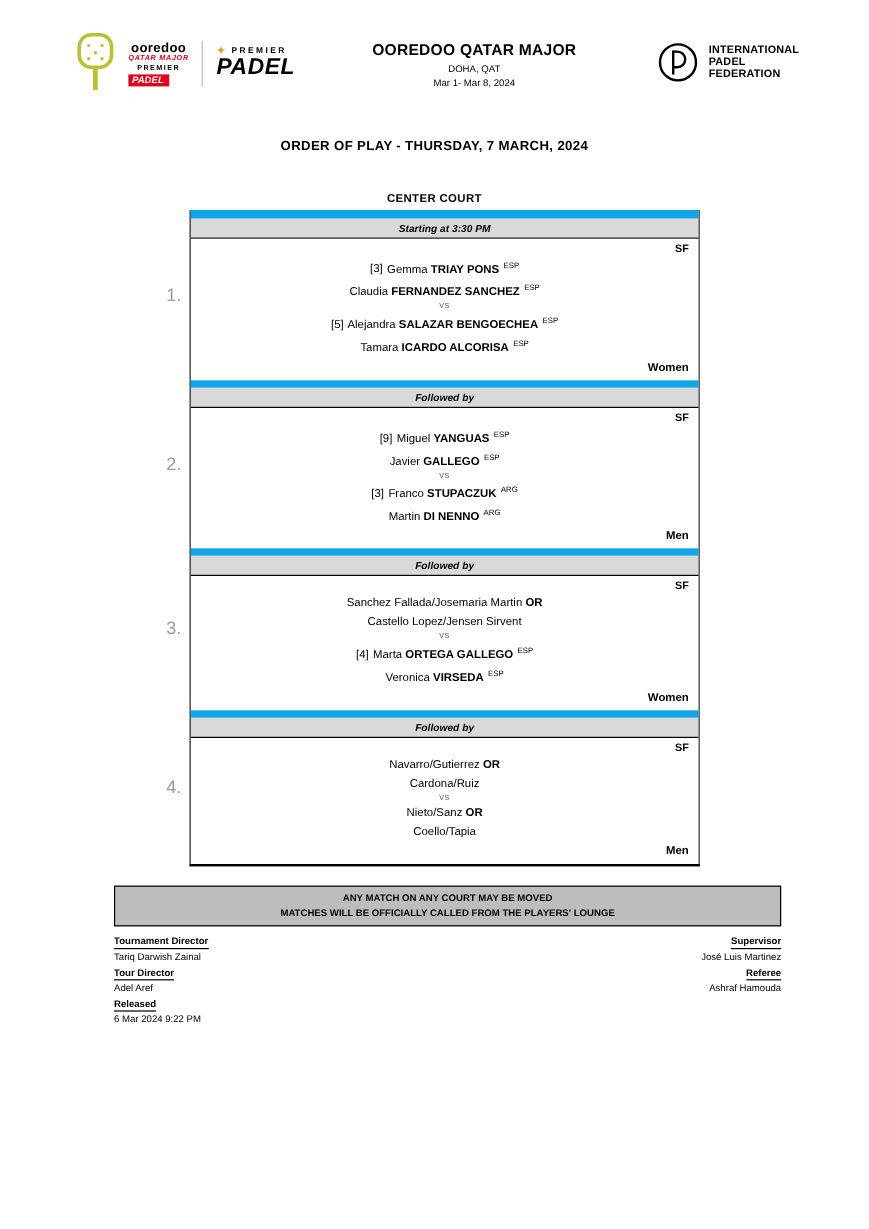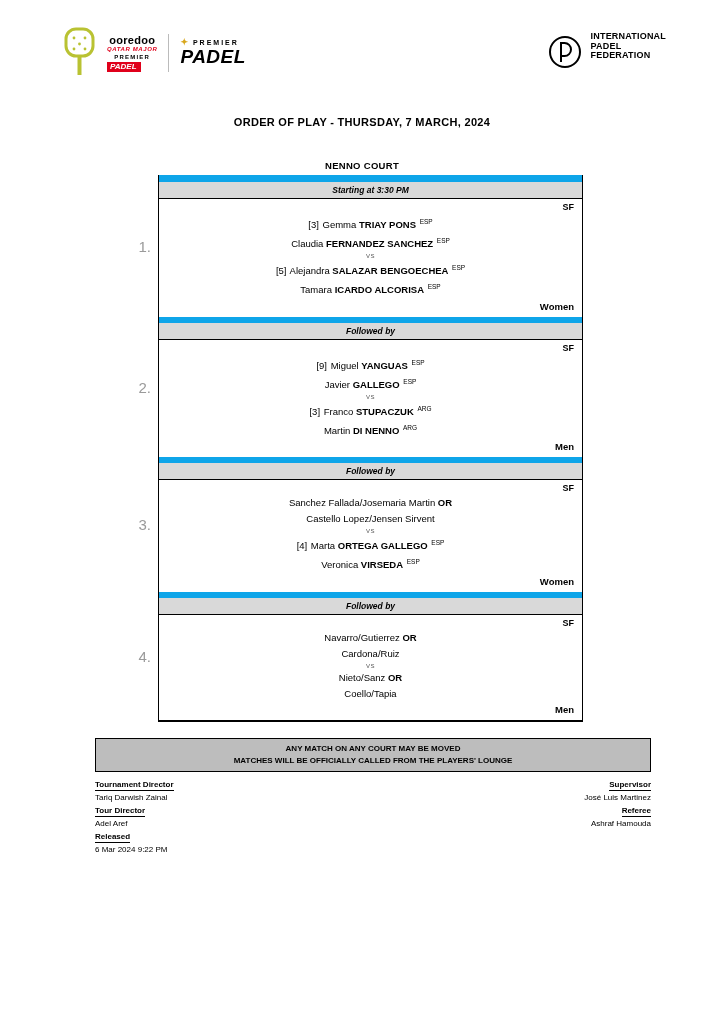--- a/index.html
+++ b/index.html
@@ -24,21 +24,21 @@
   .pp-stack { display:flex; flex-direction:column; line-height:1.1; }
   .pp-top { display:flex; align-items:center; gap:3px; font-size:7px; font-weight:bold; letter-spacing:2px; }
   .pp-diamond { color:#d8a71c; font-size:9px; line-height:1; }
   .pp-padel { font-size:19px; font-weight:900; font-style:italic; letter-spacing:.5px; }
 
   .title-block { text-align:center; padding-top:8px; }
   .t-title { font-size:13px; font-weight:bold; letter-spacing:.2px; }
   .t-loc { font-size:8px; margin-top:4px; }
   .t-dates { font-size:8px; margin-top:3px; }
 
-  .logo-right { display:flex; gap:6px; padding-top:6px; }
+  .logo-right { display:flex; align-items:center; gap:6px; padding-top:6px; }
   .ipf-text { display:flex; flex-direction:column; font-weight:bold; font-size:9px; line-height:1.08; letter-spacing:.2px; }
 
   
   .order-title { text-align:center; font-size:11px; font-weight:bold; letter-spacing:.3px; margin-top:24px; }
 
   
   .court-name { text-align:center; font-size:9.5px; font-weight:bold; margin-top:32px; letter-spacing:.3px; }
   .court-table { width:425px; margin-left:158px; margin-top:4px;
     border-left:1px solid #000; border-right:1px solid #000; border-bottom:2px solid #000; }
   .match { position:relative; }
@@ -98,38 +98,43 @@
       <div class="logo-divider"></div>
       <div class="pp-stack">
         <div class="pp-top">
           <span class="pp-diamond">✦</span>
           <span>PREMIER</span>
         </div>
         <span class="pp-padel">PADEL</span>
       </div>
     </div>
 
+    <div class="title-block">
+      <div class="t-title">OOREDOO QATAR MAJOR</div>
+      <div class="t-loc">DOHA, QAT</div>
+      <div class="t-dates">Mar 1- Mar 8, 2024</div>
+    </div>
 
     <div class="logo-right">
       <svg width="40" height="40" viewBox="0 0 40 40">
         <circle cx="20" cy="20" r="15" fill="none" stroke="#000" stroke-width="2"></circle>
         <path d="M16 10 v20" stroke="#000" stroke-width="2" fill="none"></path>
         <path d="M16 11 h3.5 a6.5 6.5 0 0 1 0 13 h-3.5" stroke="#000" stroke-width="2" fill="none"></path>
       </svg>
       <div class="ipf-text">
         <span>INTERNATIONAL</span>
         <span>PADEL</span>
         <span>FEDERATION</span>
       </div>
     </div>
   </div>
 
   <div class="order-title">ORDER OF PLAY - THURSDAY, 7 MARCH, 2024</div>
 
-  <div class="court-name">NENNO COURT</div>
+  <div class="court-name">CENTER COURT</div>
 
   <div class="court-table">
 
     <div class="match">
       <div class="match-number">1.</div>
       <div class="sched-row">Starting at 3:30 PM</div>
       <div class="match-body">
         <div class="round-label">SF</div>
         <div class="players">
           <div class="pline">

